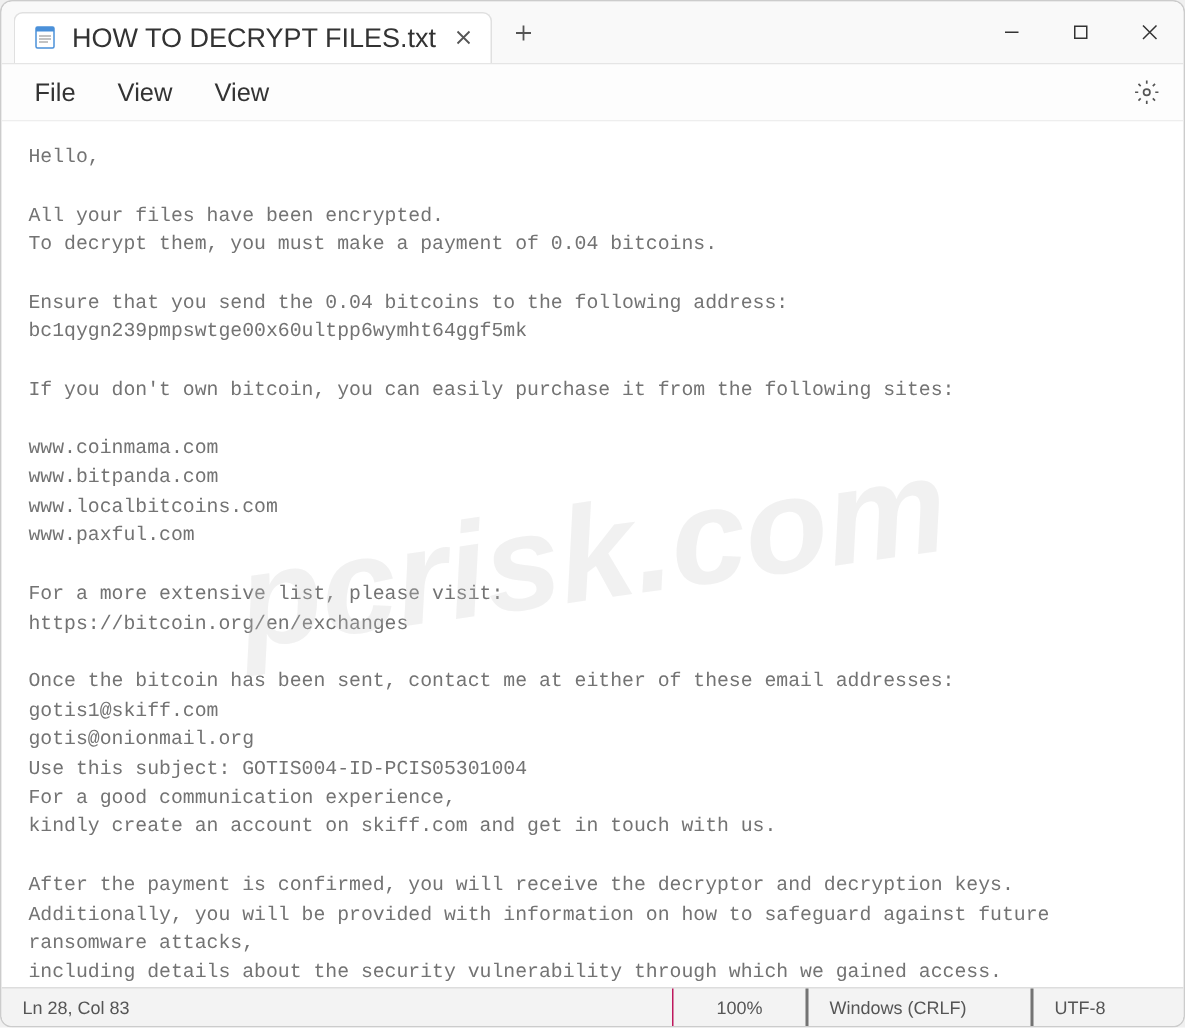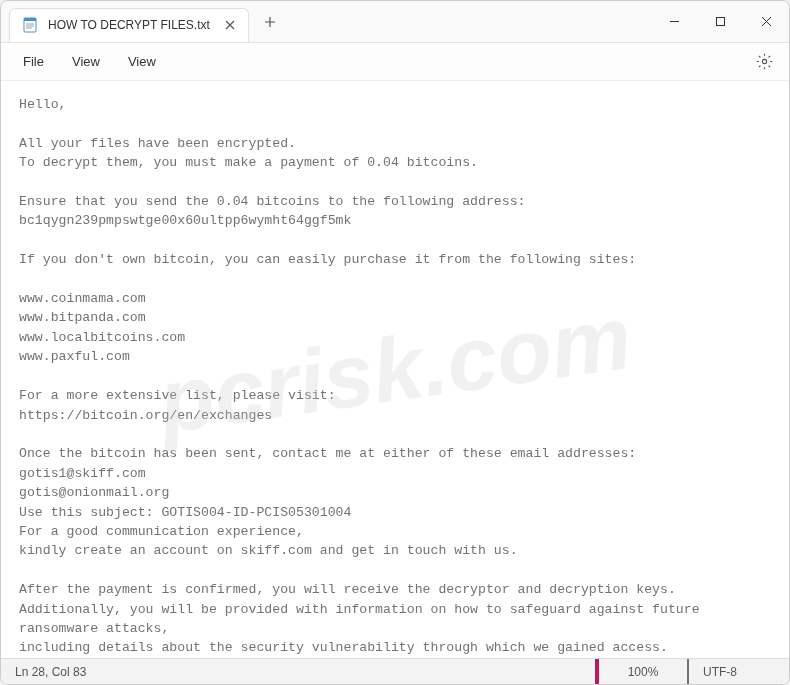--- a/index.html
+++ b/index.html
@@ -32,21 +32,21 @@
       align-items: center;
       height: 34px;
       margin-left: 8px;
       margin-top: 6px;
       padding: 0 10px 0 12px;
       background: #fff;
       border: 1px solid #e0e0e0;
       border-bottom: none;
       border-radius: 6px 6px 0 0;
       gap: 10px;
-      font-size: 12px;
+      font-size: 18px;
       color: #333;
       min-width: 240px;
     }
     .tab-icon {
       width: 16px;
       height: 16px;
       display: flex;
       align-items: center;
       justify-content: center;
     }
@@ -76,21 +76,21 @@
       height: 38px;
       display: flex;
       align-items: center;
       padding: 0 10px;
       gap: 4px;
       background: #fdfdfd;
       border-bottom: 1px solid #eee;
     }
     .menu-item {
       padding: 6px 12px;
-      font-size: 13px;
+      font-size: 17px;
       color: #333;
       border-radius: 4px;
     }
     .menubar-spacer { flex: 1; }
     .settings-icon {
       width: 30px; height: 30px;
       display: flex; align-items: center; justify-content: center;
       color: #555;
     }
     .content {
@@ -130,21 +130,21 @@
       font-size: 12px;
       color: #555;
     }
     .status-cell {
       padding: 0 14px;
       border-right: 2px solid #737373;
       height: 100%;
       display: flex;
       align-items: center;
     }
-    .status-cell:first-child { flex: 1; border-right: 4px solid #be185d; }
+    .status-cell:first-child { flex: 1; border-right: 1px solid #be185d; }
     .status-cell.zoom { width: 90px; justify-content: center; }
     .status-cell.enc { width: 150px; }
     .status-cell.utf { width: 100px; border-right: none; }
   </style>
 </head>
 <body>
 
 <div class="window">
   <div class="titlebar">
     <div class="tab">
@@ -230,15 +230,16 @@
 kindly create an account on skiff.com and get in touch with us.
 
 After the payment is confirmed, you will receive the decryptor and decryption keys.
 Additionally, you will be provided with information on how to safeguard against future ransomware attacks,
 including details about the security vulnerability through which we gained access.</div>
   </div>
 
   <div class="statusbar">
     <div class="status-cell">Ln 28, Col 83</div>
     <div class="status-cell zoom">100%</div>
+    <div class="status-cell enc">Windows (CRLF)</div>
     <div class="status-cell utf">UTF-8</div>
   </div>
 </div>
 
 </body></html>

